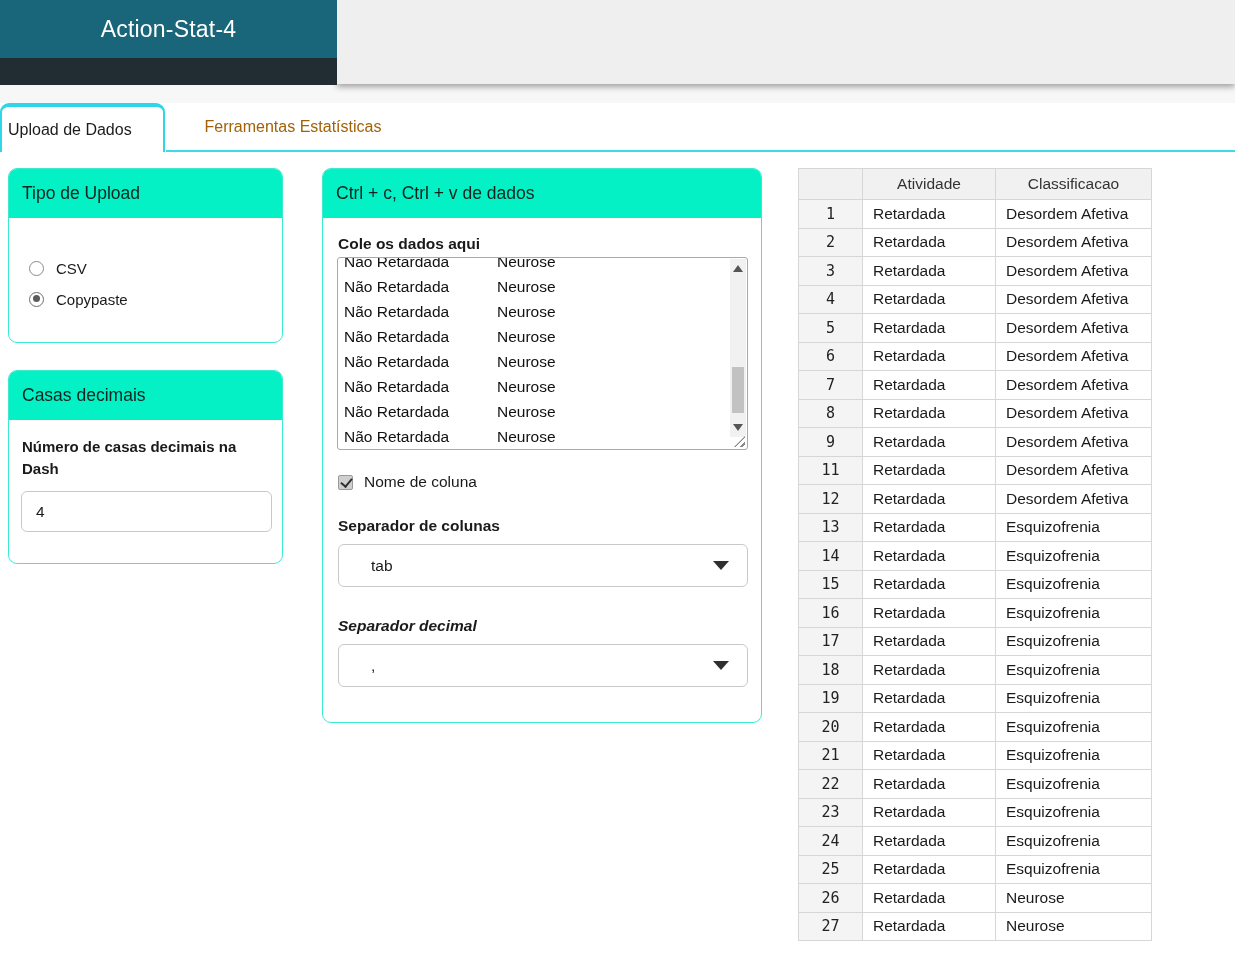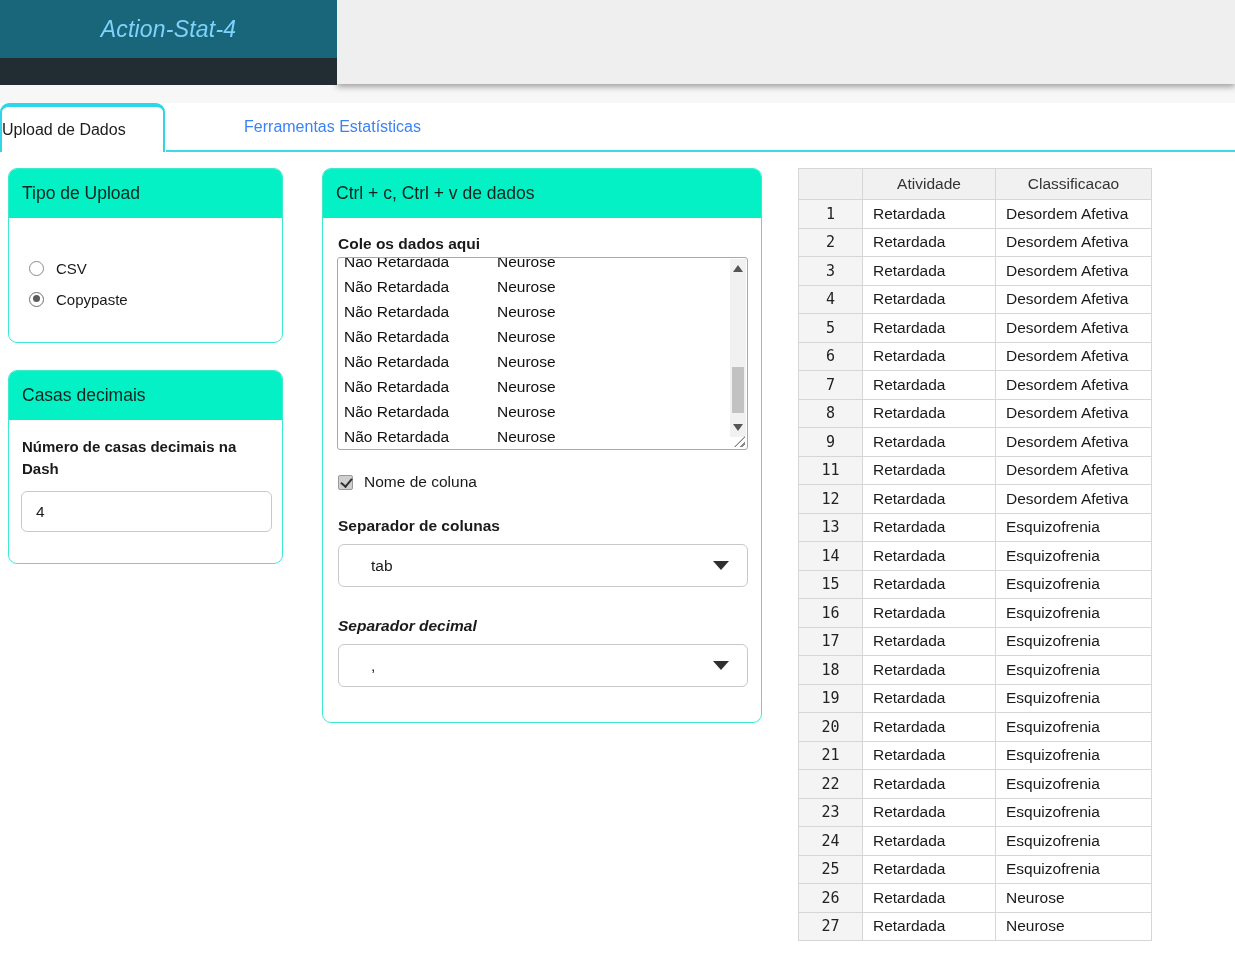--- a/index.html
+++ b/index.html
@@ -3,34 +3,34 @@
 <meta charset="utf-8">
 <style>
   * { margin:0; padding:0; box-sizing:border-box; }
   html,body { background:#fff; }
   body { font-family:"Liberation Sans", sans-serif; color:#1a1a1a; }
   #app { position:relative; width:1235px; height:972px; background:#fff; overflow:hidden; }
 
   
   .hdr-teal { position:absolute; left:0; top:0; width:337px; height:58px;
               background:#196579; display:flex; align-items:center; justify-content:center; z-index:3; }
-  .hdr-teal .title { color:#7dd3fc; font-size:23px; letter-spacing:.2px;font-style:italic; }
+  .hdr-teal .title { color:#ffffff; font-size:23px; letter-spacing:.2px; }
   .hdr-dark { position:absolute; left:0; top:58px; width:337px; height:27px; background:#222d33; z-index:3; }
   .hdr-gray { position:absolute; left:337px; top:0; width:898px; height:84px; background:#efefef;
               box-shadow:0 3px 6px rgba(0,0,0,.35); z-index:2; }
   .hdr-strip { position:absolute; left:0; top:84px; width:1235px; height:19px; background:#f7f7f7; z-index:1; }
 
   
   .tabbar-line { position:absolute; left:166px; top:150px; width:1069px; height:2px; background:#3fdae9; }
   .tab-active { position:absolute; left:0; top:103px; width:165px; height:49px; background:#fff;
                 border-top:4px solid #2ed6e7; border-left:2px solid #2ed6e7; border-right:2px solid #2ed6e7;
-                border-radius:9px 9px 0 0; display:flex; align-items:center; padding-left:0;
+                border-radius:9px 9px 0 0; display:flex; align-items:center; padding-left:6px;
                 font-size:16px; color:#1c1c1c; z-index:2; }
   .tab-inactive { position:absolute; left:165px; top:104px; width:256px; height:46px; background:#fff;
-                  display:flex; align-items:center; justify-content:flex-end; font-size:16px; color:#3b82f6; }
+                  display:flex; align-items:center; justify-content:center; font-size:16px; color:#a16207; }
 
   
   .card { position:absolute; background:#fff; border:1px solid #3cead0; border-radius:9px; }
   .card-header { height:49px; background:#04f1c6; border-radius:8px 8px 0 0;
                  display:flex; align-items:center; padding-left:13px; font-size:17.5px; color:#10241f; }
 
   
   .card-upload   { left:8px;  top:168px; width:275px; height:175px; }
   .card-decimals { left:8px;  top:370px; width:275px; height:194px; }
   .card-paste    { left:322px; top:168px; width:440px; height:555px; }

